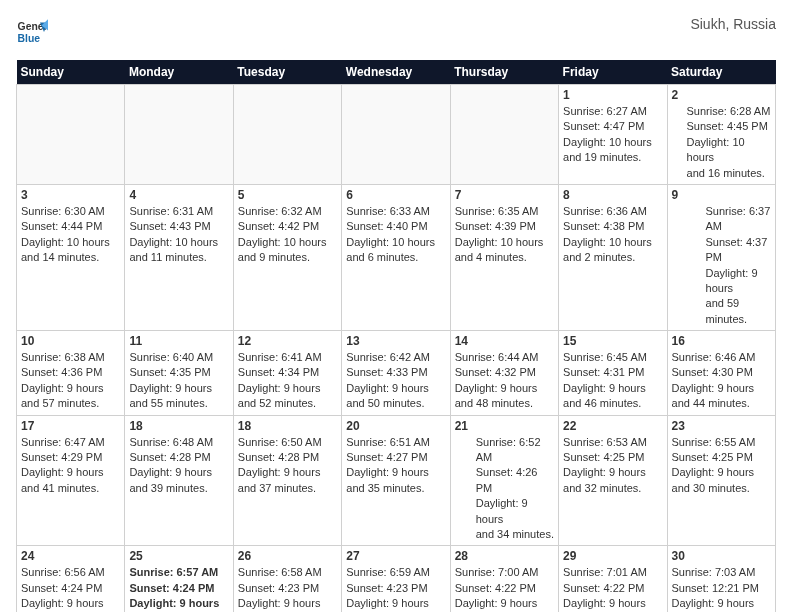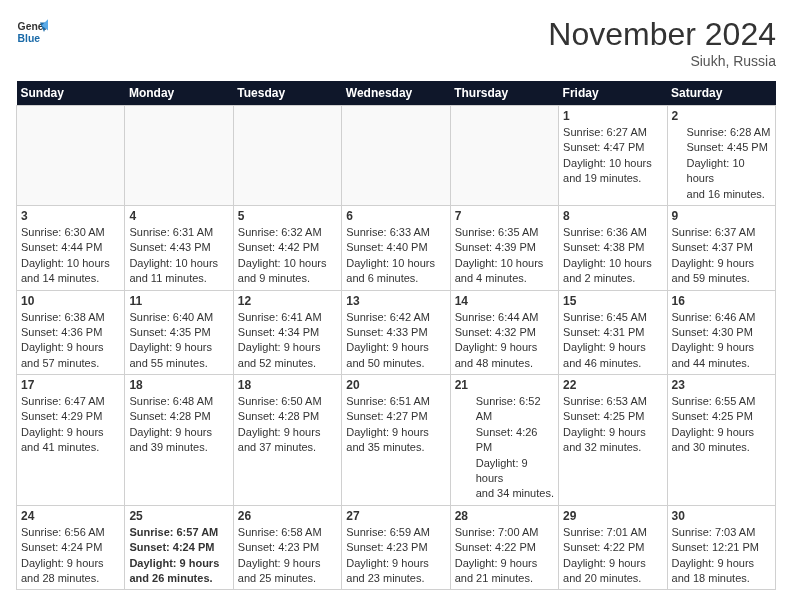--- a/index.html
+++ b/index.html
@@ -84,21 +84,20 @@
   <div class="header">
     <div class="logo">
       <svg class="logo-icon" viewBox="0 0 40 40">
         <text x="2" y="18" font-size="13" font-weight="bold" fill="#333">General</text>
         <text x="2" y="32" font-size="13" font-weight="bold" fill="#1a6aa8">Blue</text>
         <polygon points="30,8 40,8 35,20" fill="#1a6aa8"></polygon>
         <polygon points="32,12 40,4 40,18" fill="#5aaae8"></polygon>
       </svg>
     </div>
     <div class="title-area">
-      <div class="month-title">November 2024</div>
       <div class="location">Siukh, Russia</div>
     </div>
   </div>
 
   <table>
     <thead>
       <tr>
         <th>Sunday</th>
         <th>Monday</th>
         <th>Tuesday</th>
@@ -168,21 +167,21 @@
           </td>
           <td>
             <span class="day-num">8</span>
             <div class="day-info" style="white-space: pre-line;">Sunrise: 6:36 AM
 Sunset: 4:38 PM
 Daylight: 10 hours
 and 2 minutes.</div>
           </td>
           <td>
             <span class="day-num">9</span>
-            <div class="day-info" style="white-space: pre-line;">Sunrise: 6:37 AM
+            <div class="day-info" style="white-space: pre-line; margin-left: 34px;">Sunrise: 6:37 AM
 Sunset: 4:37 PM
 Daylight: 9 hours
 and 59 minutes.</div>
           </td>
         </tr>
         <tr>
           <td>
             <span class="day-num">10</span>
             <div class="day-info" style="white-space: pre-line;">Sunrise: 6:38 AM
 Sunset: 4:36 PM

